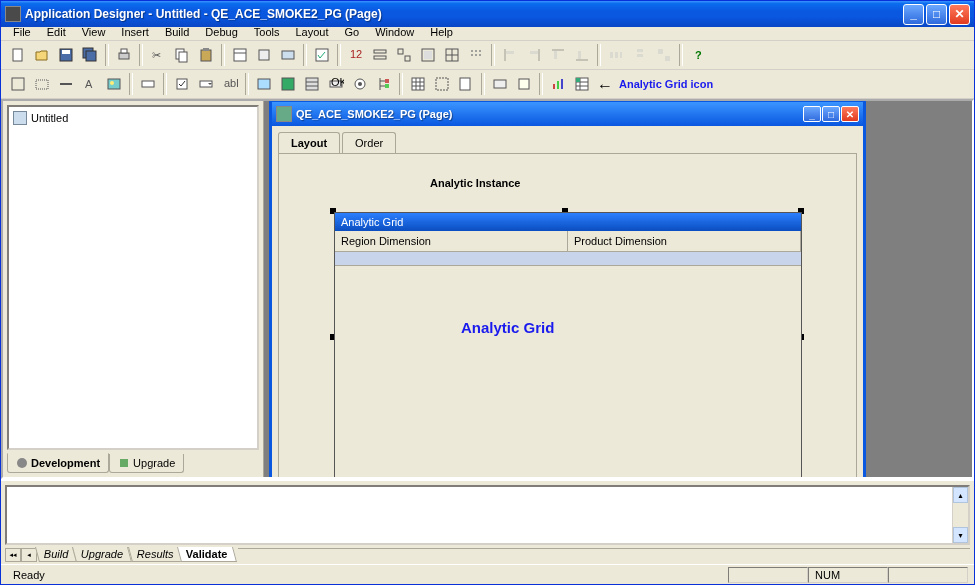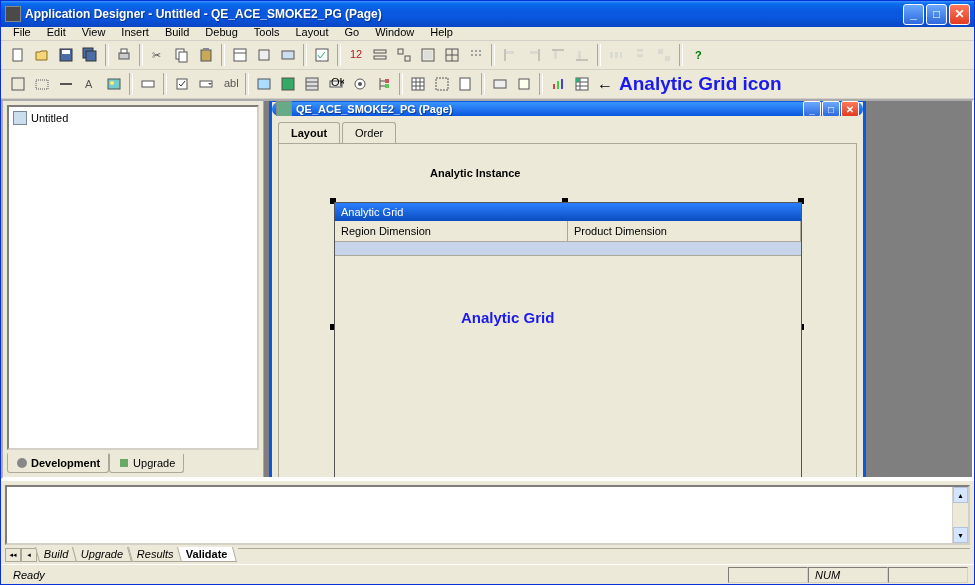--- a/index.html
+++ b/index.html
@@ -16,37 +16,37 @@
 .win-close { background: linear-gradient(to bottom, #ff7a5c, #e23b1f); }
 
 .menubar { height: 14px; background: #ece9d8; display: flex; align-items: flex-end; padding: 0 4px; border-bottom: 1px solid #d4d0c8; }
 .menu-item { padding: 2px 8px; cursor: default; }
 
 .toolbar { background: #ece9d8; padding: 3px 6px; display: flex; align-items: center; gap: 2px; border-bottom: 1px solid #d4d0c8; flex-wrap: wrap; }
 .tb-btn { width: 22px; height: 22px; border: 1px solid #ece9d8; display: flex; align-items: center; justify-content: center; background: #ece9d8; }
 .tb-btn svg { width: 16px; height: 16px; }
 .tb-sep { width: 4px; height: 22px; border-left: 1px solid #aca899; border-right: 1px solid #fff; margin: 0 2px; }
 .tb-btn.disabled { opacity: 0.5; }
-.annot { color: #1a1aee; font-weight: bold; font-size: 19px; margin-left: 4px; }
+.annot { color: #1a1aee; font-weight: bold; font-size: 11px; margin-left: 4px; }
 .annot-arrow { font-size: 16px; color: #000; margin-left: 2px; }
 
 .workspace { flex: 1; display: flex; background: #aca899; border: 2px inset #fff; overflow: hidden; }
 .left-pane { width: 261px; background: #ece9d8; display: flex; flex-direction: column; border-right: 1px solid #aca899; }
 .tree-area { flex: 1; background: #fff; border: 2px inset #d4d0c8; margin: 4px; padding: 4px; }
 .tree-node { display: flex; align-items: center; gap: 4px; }
 .tree-icon { width: 14px; height: 14px; background: #cde; border: 1px solid #789; }
 .proj-tabs { display: flex; padding: 0 4px 4px 4px; gap: 0; }
 .proj-tab { padding: 3px 8px; border: 1px solid #aca899; background: #ece9d8; display: flex; align-items: center; gap: 3px; border-radius: 0 0 3px 3px; border-top: none; }
 .proj-tab.active { background: #ece9d8; font-weight: bold; border-top: 1px solid #ece9d8; margin-top: -1px; }
 .proj-tab-icon { width: 12px; height: 12px; }
 
 .mdi-area { flex: 1; background: #7f7f7f; position: relative; overflow: hidden; }
 
 .child-window { position: absolute; left: 5px; top: -2px; width: 597px; height: 465px; border: 3px solid #0a57e0; background: #ece9d8; display: flex; flex-direction: column; }
-.child-titlebar { height: 14px; background: linear-gradient(to bottom, #3a95ff 0%, #0a57e0 100%); display: flex; align-items: center; padding: 0 4px; color: #fff; font-weight: bold; border-radius: 9px; }
+.child-titlebar { height: 24px; background: linear-gradient(to bottom, #3a95ff 0%, #0a57e0 100%); display: flex; align-items: center; padding: 0 4px; color: #fff; font-weight: bold; }
 .child-controls { display: flex; gap: 1px; }
 .child-btn { width: 18px; height: 16px; border-radius: 2px; border: 1px solid #fff; display: flex; align-items: center; justify-content: center; font-size: 10px; color: #fff; font-weight: bold; }
 .child-min { background: linear-gradient(to bottom, #6aa8ff, #2f6add); }
 .child-max { background: linear-gradient(to bottom, #6aa8ff, #2f6add); }
 .child-close { background: linear-gradient(to bottom, #ff7a5c, #e23b1f); }
 
 .child-tabs { display: flex; padding: 6px 6px 0 6px; background: #ece9d8; }
 .child-tab { padding: 4px 12px; border: 1px solid #aca899; background: #ece9d8; border-bottom: none; border-radius: 3px 3px 0 0; margin-right: 2px; }
 .child-tab.active { font-weight: bold; background: #ece9d8; position: relative; z-index: 2; }
 
@@ -67,21 +67,21 @@
 .output-text { flex: 1; background: #fff; border: 2px inset #d4d0c8; margin: 4px 4px 0 4px; position: relative; }
 .output-scroll { position: absolute; right: 0; top: 0; bottom: 0; width: 16px; background: #ece9d8; border-left: 1px solid #d4d0c8; display: flex; flex-direction: column; justify-content: space-between; }
 .scroll-btn { height: 16px; background: #d4e6ff; border: 1px solid #b0c4de; display: flex; align-items: center; justify-content: center; font-size: 8px; }
 .output-tabs { display: flex; align-items: center; padding: 2px 4px; }
 .nav-btn { width: 16px; height: 14px; border: 1px solid #aca899; background: #ece9d8; display: flex; align-items: center; justify-content: center; font-size: 7px; }
 .out-tab-line { flex: 1; height: 14px; border-top: 1px solid #aca899; margin-left: 4px; }
 .out-tab { padding: 1px 6px; border: 1px solid #aca899; border-top: none; background: #ece9d8; font-size: 10px; font-style: italic; transform: skewX(15deg); margin-right: -1px; }
 .out-tab span { display: inline-block; transform: skewX(-15deg); }
 .out-tab.active { background: #fff; font-weight: bold; font-style: normal; }
 
-.statusbar { height: 20px; background: #ece9d8; border-top: 1px solid #fff; display: flex; align-items: center; padding: 0 6px; font-style: italic; }
+.statusbar { height: 20px; background: #ece9d8; border-top: 1px solid #fff; display: flex; align-items: center; padding: 0 6px; }
 .status-cell { border: 1px inset #d4d0c8; padding: 1px 6px; height: 16px; display: flex; align-items: center; }
 .status-left { flex: 1; border: none; }
 .status-spacer { width: 80px; }
 </style>
 </head>
 <body>
 
 <div class="window">
 
   <div class="titlebar">

